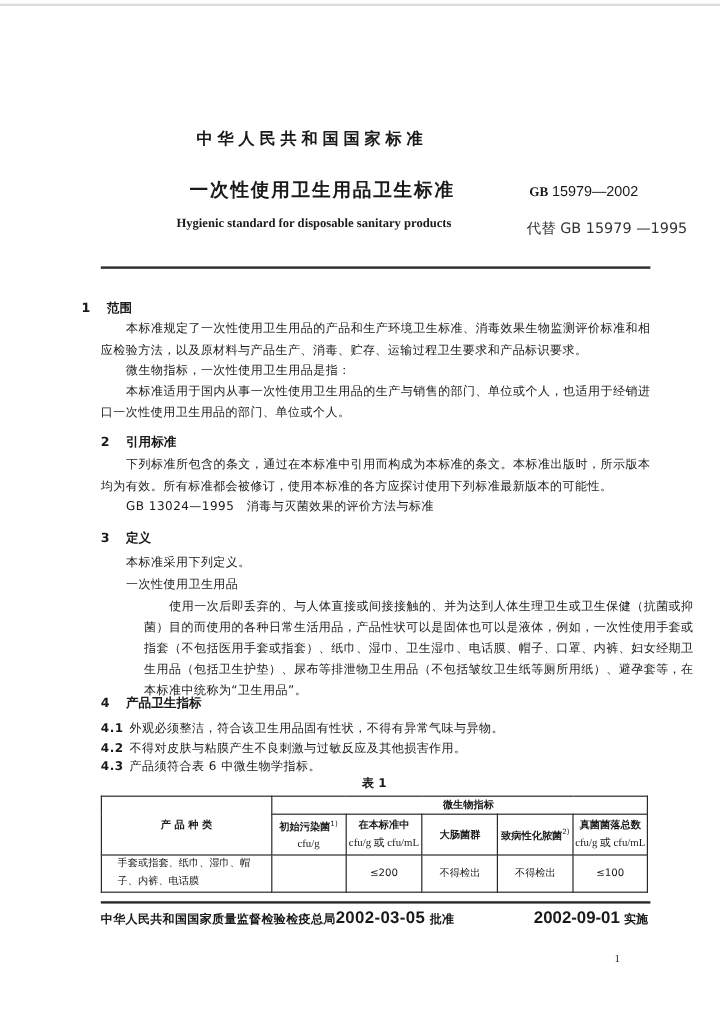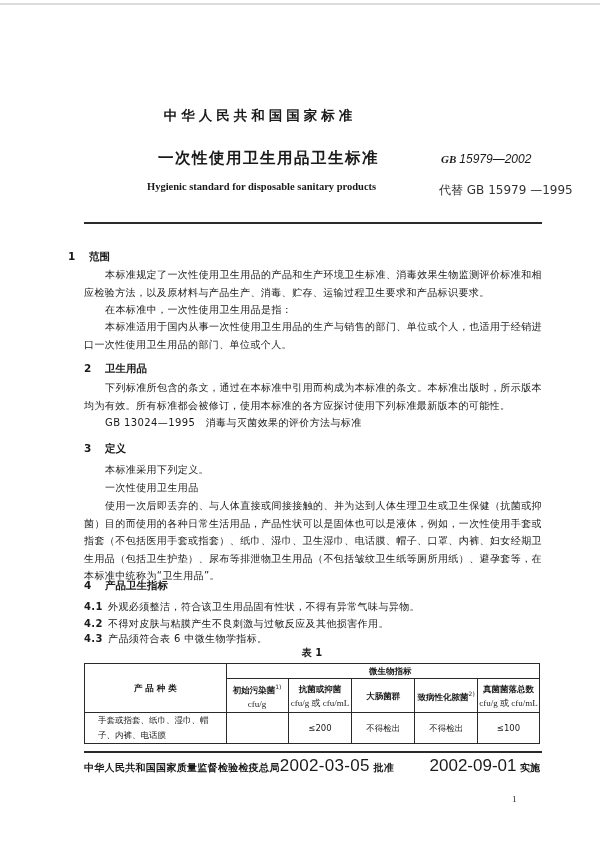--- a/index.html
+++ b/index.html
@@ -4,68 +4,68 @@
   <style>
     html, body { margin: 0; padding: 0; }
     body {
       width: 600px; height: 850px; background: #ffffff; position: relative; overflow: hidden;
       font-family: "DejaVu Sans", sans-serif; color: #1a1a1a;
     }
     .top-rule { position: absolute; left: 0; top: 3px; width: 600px; height: 2px; background: #dcdcdc; }
     .abs { position: absolute; white-space: nowrap; }
     .national { left: 0; width: 520px; top: 107px; text-align: center; font-size: 13.5px; font-weight: bold; letter-spacing: 4px; }
     .title-cn { left: 158px; top: 148px; font-size: 15.5px; font-weight: bold; letter-spacing: 1.5px; }
-    .std-no { left: 441px; top: 152px; font-size: 12px; font-family: "Liberation Sans", sans-serif; font-style: italic; }
+    .std-no { left: 441px; top: 152px; font-size: 12px; font-family: "Liberation Sans", sans-serif; }
     .std-no b { font-family: "Liberation Serif", serif; font-weight: bold; font-size: 11px; margin-right: 3px; }
     .title-en { left: 147px; top: 181px; font-size: 10.5px; font-weight: bold; font-family: "Liberation Serif", serif; }
     .replaces { left: 439px; top: 182px; font-size: 12px; color: #333; }
     .rule { position: absolute; height: 1.6px; background: #2a2a2a; }
     .sec { font-size: 10.5px; font-weight: bold; }
     .sec .num { display: inline-block; width: 21px; }
     .para { position: absolute; left: 84px; width: 458px; font-size: 10px; line-height: 17.5px; white-space: normal; text-align: justify; letter-spacing: 0.4px; }
     .indent { text-indent: 21px; }
     .line { position: absolute; font-size: 10px; letter-spacing: 0.4px; white-space: nowrap; }
     .clause .num { display: inline-block; width: 24px; font-weight: bold; }
     .caption { left: 0; width: 624px; top: 646px; text-align: center; font-size: 10px; font-weight: bold; }
     table.t1 { position: absolute; left: 84px; top: 663px; width: 456px; border-collapse: collapse; font-size: 8.5px; }
     table.t1 td { border: 1.3px solid #2a2a2a; text-align: center; vertical-align: middle; padding: 0 1px; line-height: 14px; }
     table.t1 .unit { font-family: "Liberation Serif", serif; font-size: 9px; text-align: center; }
     table.t1 td.prod { text-align: left; padding-left: 13px; line-height: 15px; }
     .footer-left { left: 84px; top: 756px; font-size: 10px; font-weight: bold; letter-spacing: 0.3px; }
-    .footer-left .d, .footer-right .d { font-family: "Liberation Sans", sans-serif; font-weight: normal; font-size: 17px; }
+    .footer-left .d, .footer-right .d { font-family: "Liberation Sans", sans-serif; font-weight: bold; font-size: 14px; }
     .footer-right { right: 60px; top: 756px; font-size: 10px; font-weight: bold; }
     .page-num { left: 512px; top: 794px; font-size: 9px; font-family: "Liberation Serif", serif; }
     sup { font-size: 6px; }
   </style>
 </head>
 <body>
 
 <div class="top-rule"></div>
 
 <div class="abs national">中华人民共和国国家标准</div>
 <div class="abs title-cn">一次性使用卫生用品卫生标准</div>
 <div class="abs std-no"><b>GB</b><span>15979—2002</span></div>
 <div class="abs title-en">Hygienic standard for disposable sanitary products</div>
 <div class="abs replaces">代替 GB 15979 —1995</div>
 
 <div class="rule" style="left:84px; top:222px; width:458px;"></div>
 
 <div class="abs sec" style="left:68px; top:250px;"><span class="num">1</span><span>范围</span></div>
 <div class="para indent" style="top:266px;">本标准规定了一次性使用卫生用品的产品和生产环境卫生标准、消毒效果生物监测评价标准和相应检验方法，以及原材料与产品生产、消毒、贮存、运输过程卫生要求和产品标识要求。</div>
-<div class="para indent" style="top:301px;">在本标准中，一次性使用卫生用品是指：</div>
+<div class="para indent" style="top:301px;">微生物指标，一次性使用卫生用品是指：</div>
 <div class="para indent" style="top:318px;">本标准适用于国内从事一次性使用卫生用品的生产与销售的部门、单位或个人，也适用于经销进口一次性使用卫生用品的部门、单位或个人。</div>
 
-<div class="abs sec" style="left:84px; top:362px;"><span class="num">2</span><span>卫生用品</span></div>
+<div class="abs sec" style="left:84px; top:362px;"><span class="num">2</span><span>引用标准</span></div>
 <div class="para indent" style="top:379px;">下列标准所包含的条文，通过在本标准中引用而构成为本标准的条文。本标准出版时，所示版本均为有效。所有标准都会被修订，使用本标准的各方应探讨使用下列标准最新版本的可能性。</div>
 <div class="para indent" style="top:414px;">GB 13024—1995　消毒与灭菌效果的评价方法与标准</div>
 
 <div class="abs sec" style="left:84px; top:442px;"><span class="num">3</span><span>定义</span></div>
 <div class="para indent" style="top:461px;">本标准采用下列定义。</div>
 <div class="para indent" style="top:479px;">一次性使用卫生用品</div>
-<div class="para indent" style="top:497px;">使用一次后即丢弃的、与人体直接或间接接触的、并为达到人体生理卫生或卫生保健（抗菌或抑菌）目的而使用的各种日常生活用品，产品性状可以是固体也可以是液体，例如，一次性使用手套或指套（不包括医用手套或指套）、纸巾、湿巾、卫生湿巾、电话膜、帽子、口罩、内裤、妇女经期卫生用品（包括卫生护垫）、尿布等排泄物卫生用品（不包括皱纹卫生纸等厕所用纸）、避孕套等，在本标准中统称为“卫生用品”。</div>
+<div class="para indent" style="top:497px;margin-left:36px;">使用一次后即丢弃的、与人体直接或间接接触的、并为达到人体生理卫生或卫生保健（抗菌或抑菌）目的而使用的各种日常生活用品，产品性状可以是固体也可以是液体，例如，一次性使用手套或指套（不包括医用手套或指套）、纸巾、湿巾、卫生湿巾、电话膜、帽子、口罩、内裤、妇女经期卫生用品（包括卫生护垫）、尿布等排泄物卫生用品（不包括皱纹卫生纸等厕所用纸）、避孕套等，在本标准中统称为“卫生用品”。</div>
 
 <div class="abs sec" style="left:84px; top:579px;"><span class="num">4</span><span>产品卫生指标</span></div>
 <div class="line clause" style="left:84px; top:600px;"><span class="num">4.1</span><span>外观必须整洁，符合该卫生用品固有性状，不得有异常气味与异物。</span></div>
 <div class="line clause" style="left:84px; top:617px;"><span class="num">4.2</span><span>不得对皮肤与粘膜产生不良刺激与过敏反应及其他损害作用。</span></div>
 <div class="line clause" style="left:84px; top:632px;"><span class="num">4.3</span><span>产品须符合表 6 中微生物学指标。</span></div>
 
 <div class="abs caption">表 1</div>
 
 <table class="t1">
   <colgroup>
@@ -76,21 +76,21 @@
       <col style="width:63px">
       <col style="width:62px">
   </colgroup>
   <tbody>
       <tr style="height:15px;">
     <td rowspan="2" style="font-weight:bold;">产 品 种 类</td>
     <td colspan="5" style="font-weight:bold;padding-left:16px;">微生物指标</td>
   </tr>
   <tr style="height:34px;">
     <td><b>初始污染菌</b><sup>1)</sup><br><span class="unit">cfu/g</span></td>
-    <td><b>抗菌或抑菌</b><br><span class="unit">cfu/g 或 cfu/mL</span></td>
+    <td><b>在本标准中</b><br><span class="unit">cfu/g 或 cfu/mL</span></td>
     <td><b>大肠菌群</b></td>
     <td><b>致病性化脓菌</b><sup>2)</sup></td>
     <td><b>真菌菌落总数</b><br><span class="unit">cfu/g 或 cfu/mL</span></td>
   </tr>
   <tr style="height:28px;">
     <td class="prod">手套或指套、纸巾、湿巾、帽子、内裤、电话膜</td>
     <td></td>
     <td>≤200</td>
     <td>不得检出</td>
     <td>不得检出</td>

